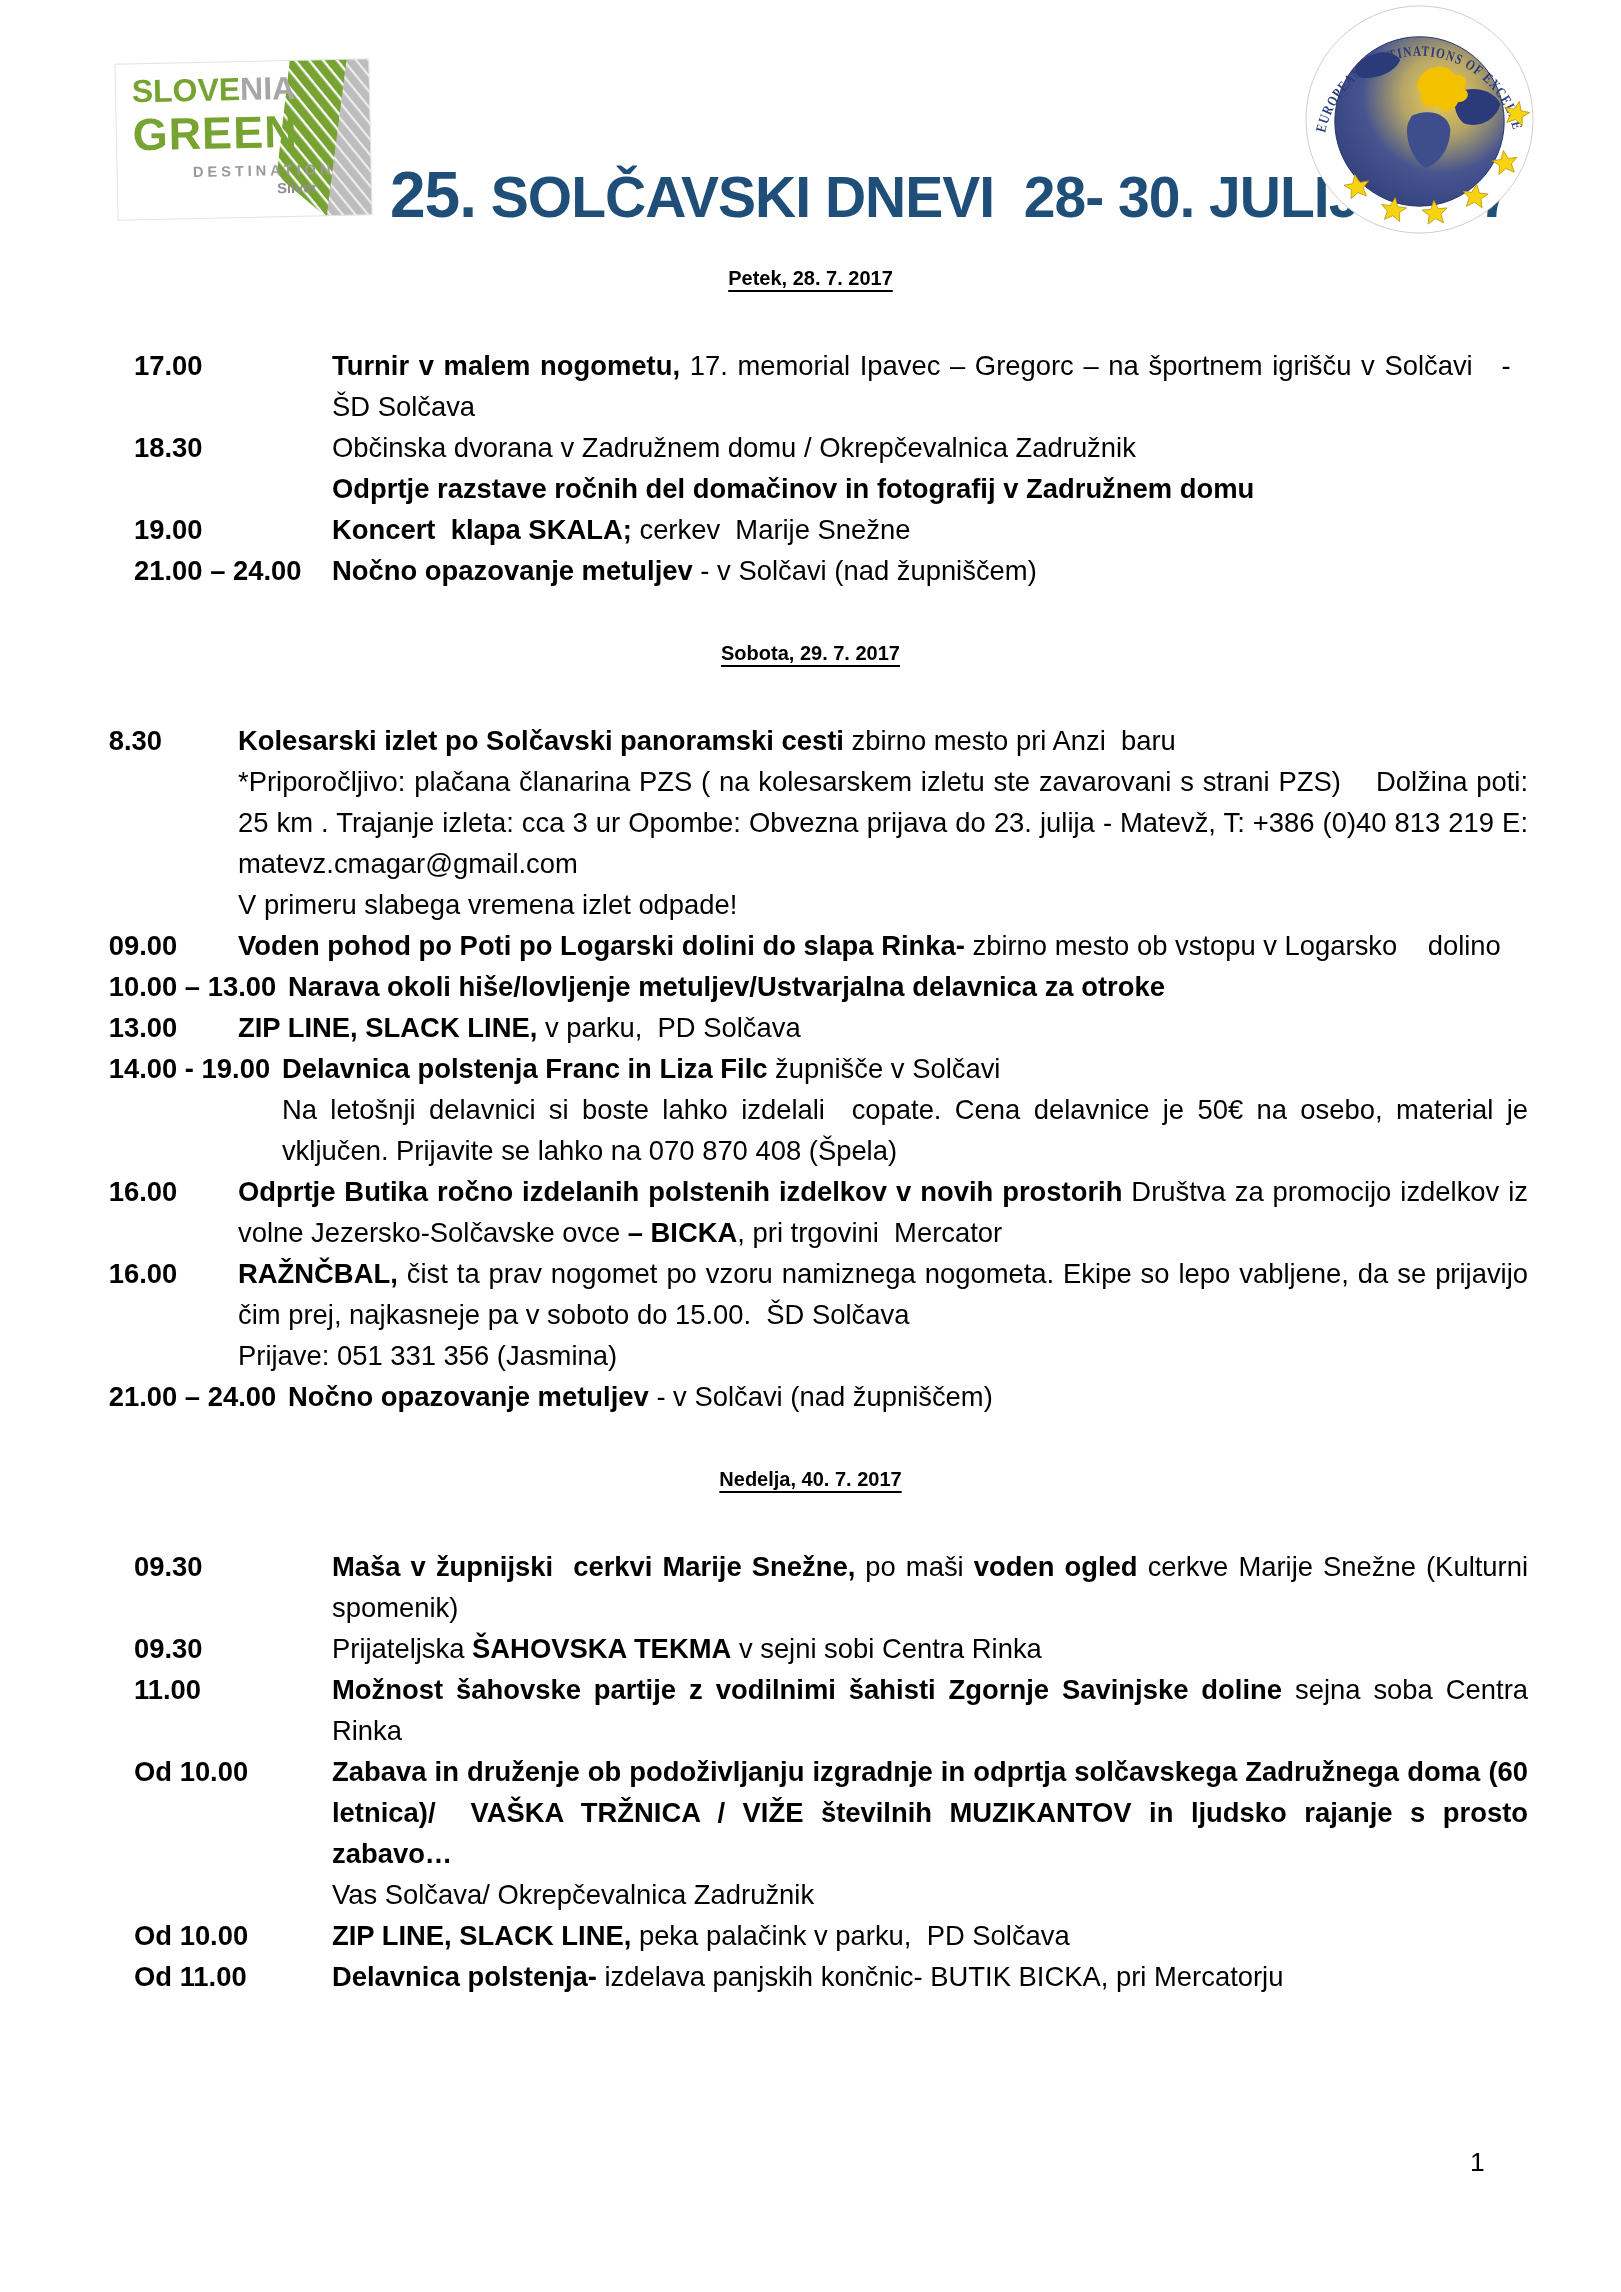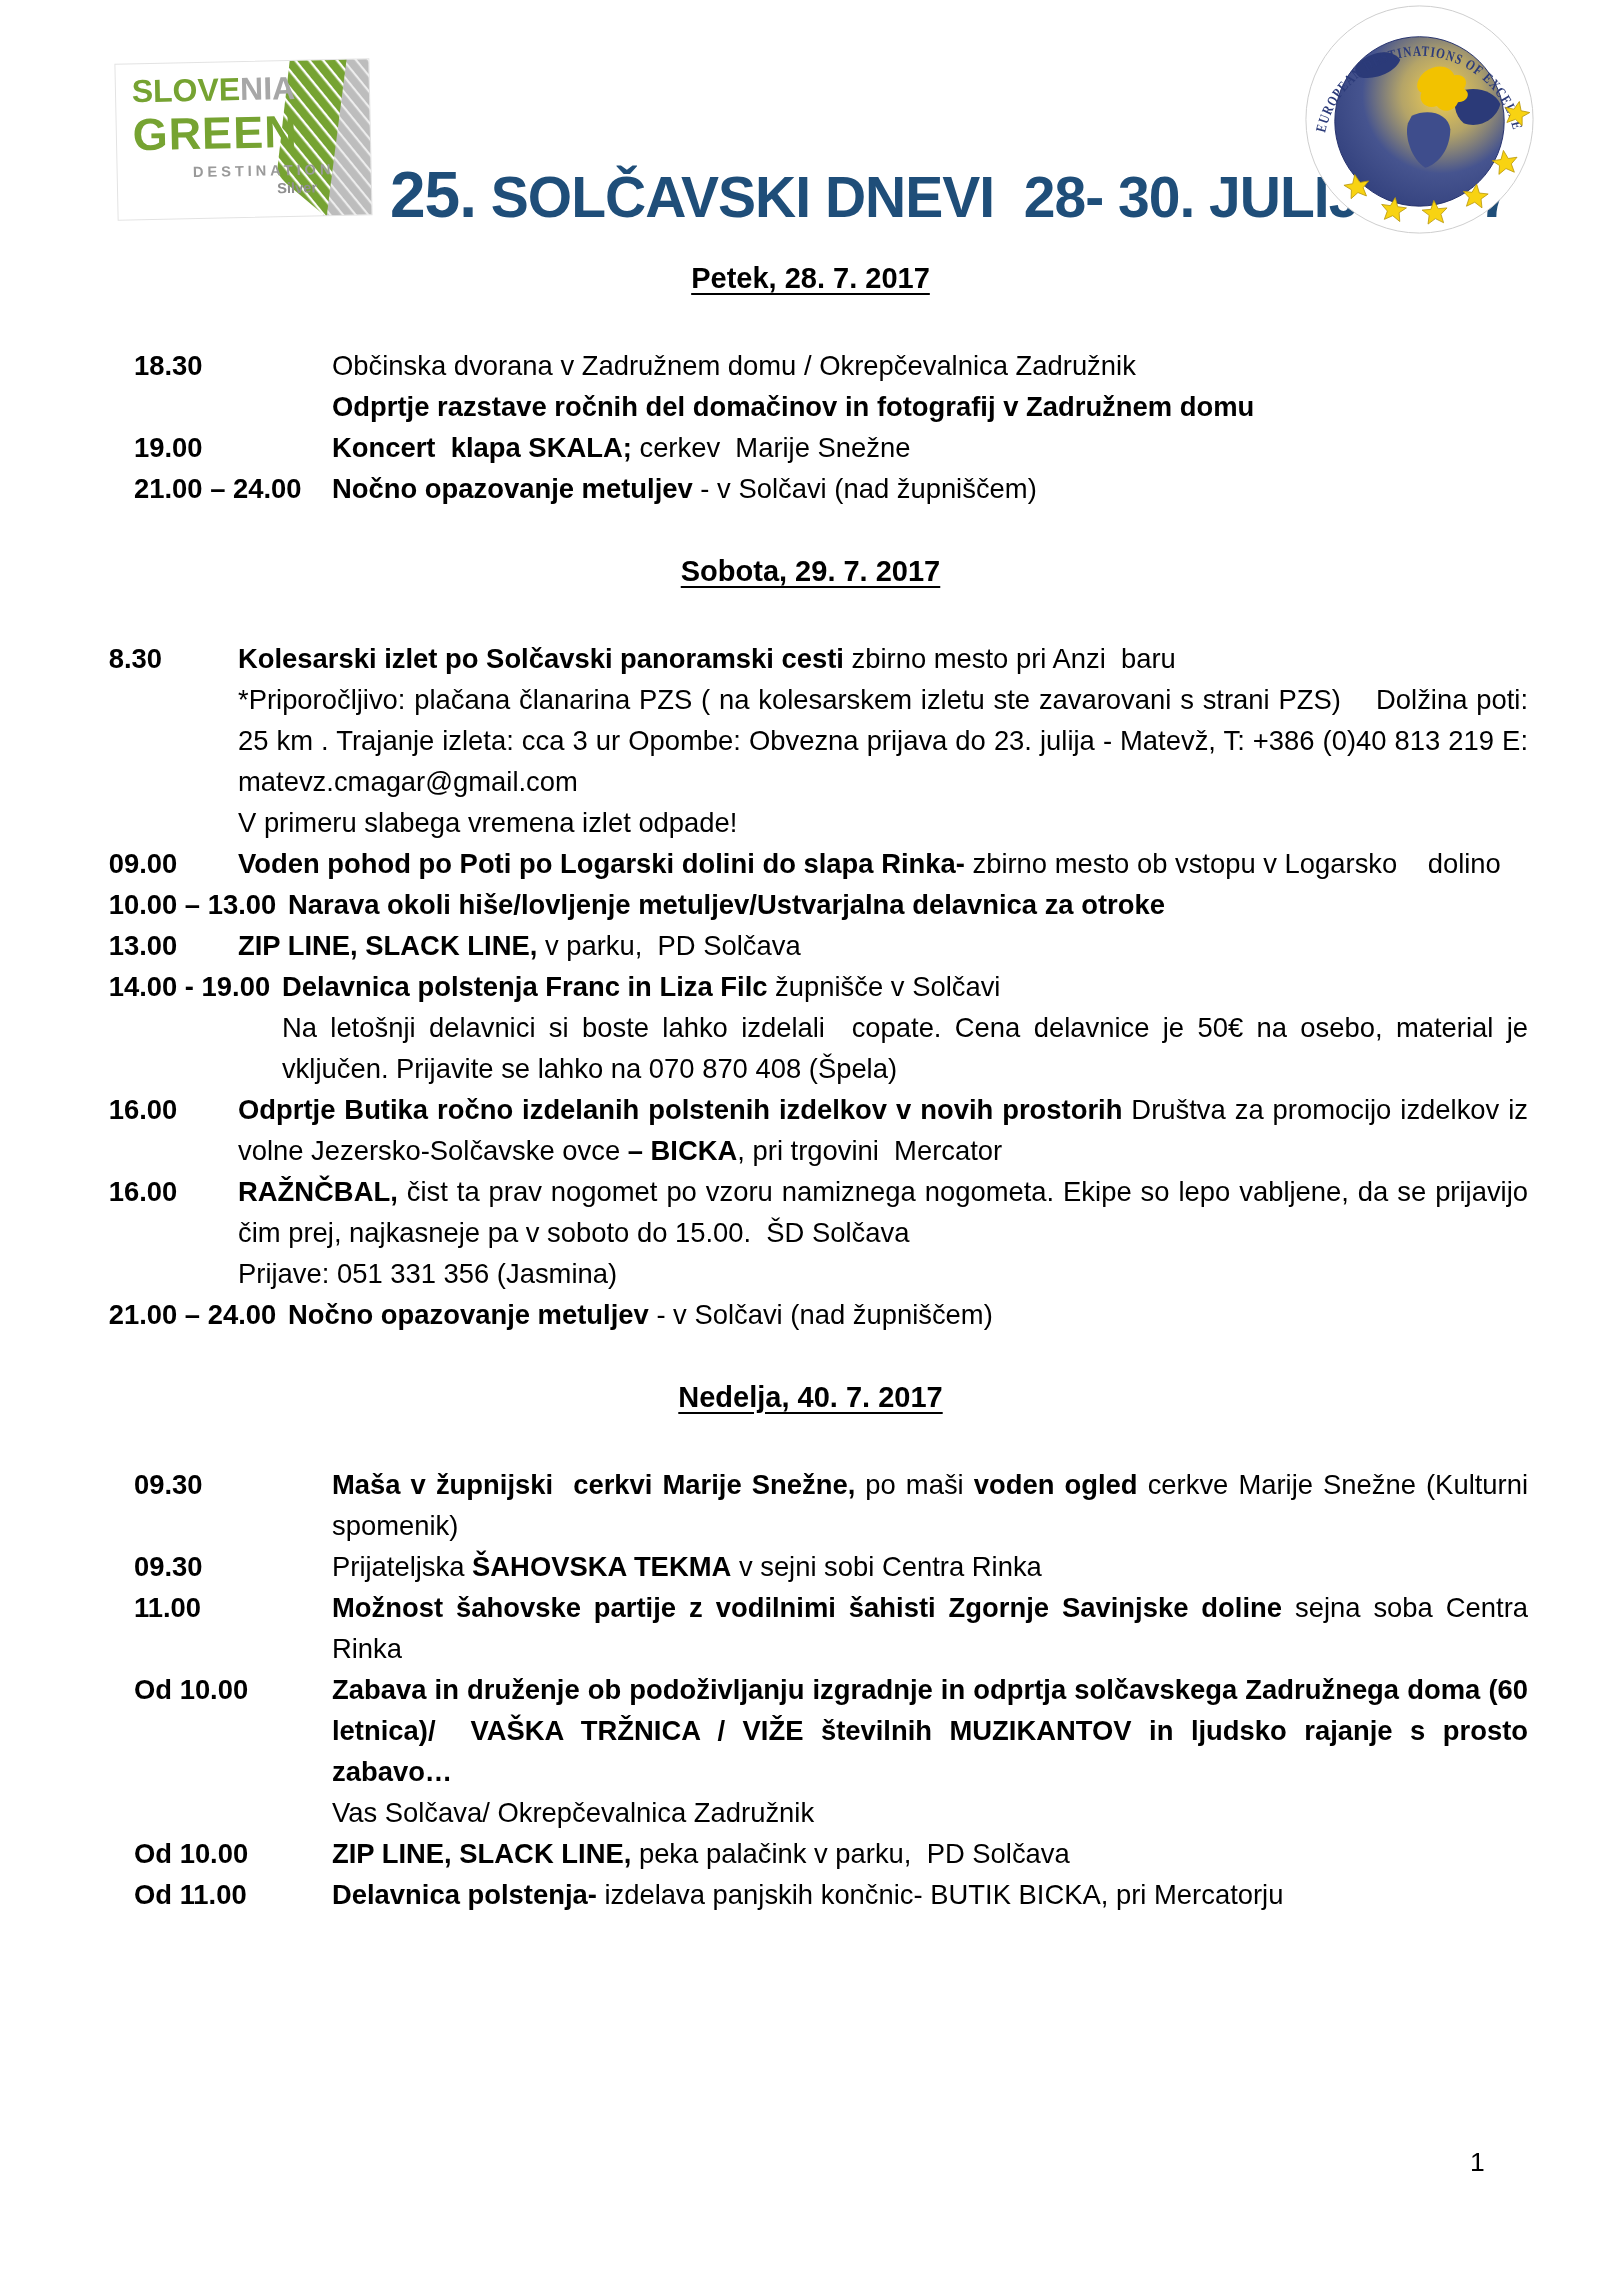--- a/index.html
+++ b/index.html
@@ -32,21 +32,21 @@
     position:absolute;left:390px;top:122px;
     color:var(--title-navy,#1f4e79);
     font-weight:bold;white-space:nowrap;letter-spacing:-1px;line-height:73px;
   }
   .t-xl{font-size:64px;}
   .t-md{font-size:57px;}
   .eden{position:absolute;left:1304px;top:3.9px;width:231px;height:231px;}
   
   #program{padding:0 93px;}
   .sec-h{
-    font-size:29px;line-height:35px;font-weight:bold;text-align:center;
+    font-size:20px;line-height:35px;font-weight:bold;text-align:center;
     text-decoration:underline;text-underline-offset:4.9px;
     margin:45px 0 49px 0;
   }
   .sec:first-child .sec-h{margin-top:13.7px;}
   .event{display:flex;align-items:flex-start;}
   .time{
     font-weight:bold;white-space:nowrap;
     min-width:var(--tw);box-sizing:border-box;
     padding:0 11.8px 0 var(--tp);
   }
@@ -117,20 +117,26 @@
         <use href="#starshape" transform="translate(93,214) rotate(8)"></use>
         <use href="#starshape" transform="translate(55,190) rotate(-10)"></use>
       </g>
     </svg>
   </header>
 
   <main id="program">
       <section class="sec sec-petek">
         <h2 class="sec-h">Petek, 28. 7. 2017</h2>
         <div class="event">
+          <div class="time">17.00</div>
+          <div class="content">
+            <p><strong>Turnir v malem nogometu,</strong><span> 17. memorial Ipavec – Gregorc – na športnem igrišču v Solčavi&nbsp;&nbsp; -&nbsp;&nbsp; ŠD Solčava</span></p>
+          </div>
+        </div>
+        <div class="event">
           <div class="time">18.30</div>
           <div class="content">
             <p><span>Občinska dvorana v Zadružnem domu / Okrepčevalnica Zadružnik</span></p>
             <p><strong>Odprtje razstave ročnih del domačinov in fotografij v Zadružnem domu</strong></p>
           </div>
         </div>
         <div class="event">
           <div class="time">19.00</div>
           <div class="content">
             <p><strong>Koncert&nbsp;&nbsp;klapa SKALA;</strong><span> cerkev&nbsp; Marije Snežne</span></p>

